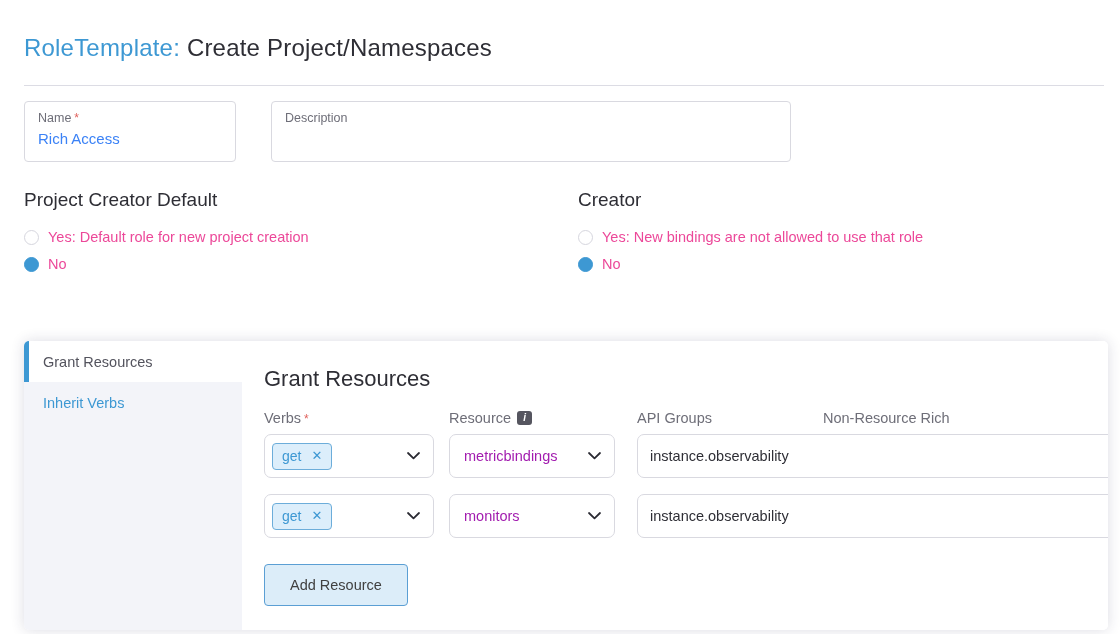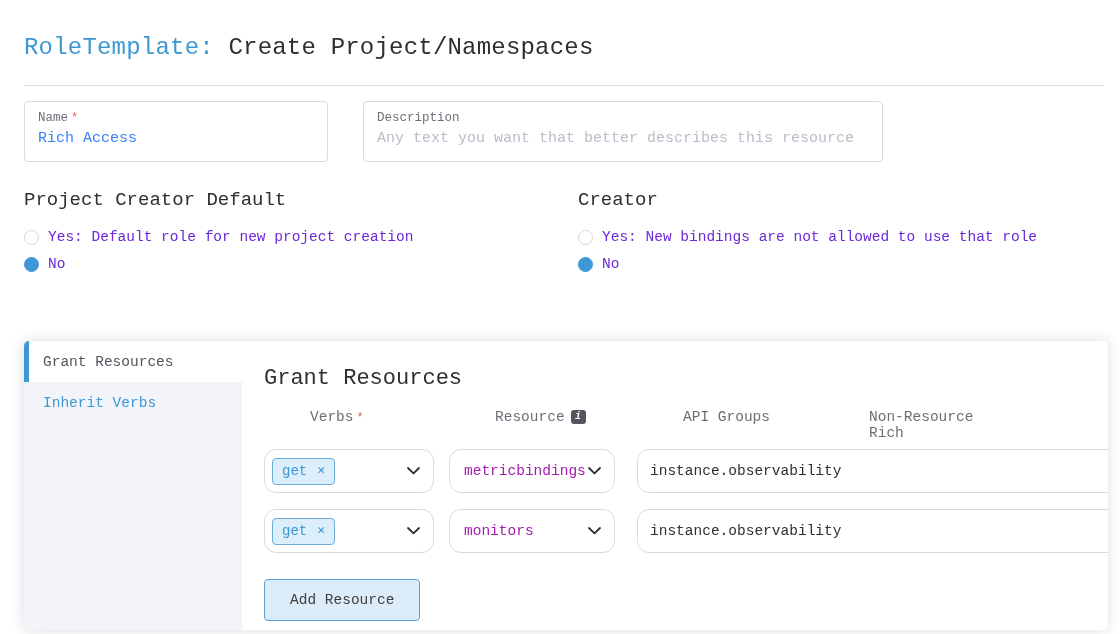--- a/index.html
+++ b/index.html
@@ -3,58 +3,58 @@
 <meta charset="utf-8">
 <style>
   * { box-sizing: border-box; }
   html, body { margin: 0; padding: 0; }
   body {
     width: 1120px; height: 634px; overflow: hidden;
     background: #ffffff;
     font-family: "Liberation Sans", "DejaVu Sans", sans-serif;
     color: #2e2e35;
   }
-  .page { padding: 0 16px 0 24px; font-family: Liberation Mono, monospace; }
+  .page { padding: 0 16px 0 24px; }
 
   
   h1.page-title {
     margin: 33px 0 0 0;
     font-size: 24px; font-weight: 500; line-height: 29px;
     color: #2e2e35; letter-spacing: .2px;
   }
   h1.page-title .type { color: #3d98d3; }
   .divider { margin-top: 23px; border-bottom: 1px solid #dcdce4; }
 
   
   .fields-row { display: flex; gap: 35px; margin-top: 15px; }
   .field-box {
     display: block; height: 61px;
     border: 1px solid #d9d9e0; border-radius: 4px;
     padding: 9px 13px 0 13px; background: #fff;
   }
-  .field-box.name { width: 304px; }
+  .field-box.name { width: 212px; }
   .field-box.desc { width: 520px; }
   .field-label { display: block; font-size: 12.5px; color: #6e6e78; }
   .req { color: #e0615c; margin-left: 3px; font-size: 12px; }
   .field-input {
     display: block; width: 100%; margin-top: 5px;
     border: none; outline: none; padding: 0;
     font-family: inherit; font-size: 15px; color: #3b82f6; background: transparent;
   }
   .field-input::placeholder { color: #b9bcc9; opacity: 1; }
 
   
   .radio-sections { display: flex; margin-top: 27px; }
   .radio-section.left { width: 554px; }
   .radio-section h2 {
     margin: 0 0 18px 0; font-size: 19px; font-weight: 500; color: #2e2e35;
   }
   .radio-row {
     display: flex; align-items: center; gap: 9px;
-    margin-bottom: 11px; font-size: 14.5px; color: #6d28d9; cursor: pointer;
+    margin-bottom: 11px; font-size: 14.5px; color: #ec4899; cursor: pointer;
   }
   .radio {
     width: 15px; height: 15px; border-radius: 50%;
     border: 1px solid #d6d6de; background: #fff; flex: none;
   }
   .radio.on { background: #3d98d3; border-color: #3d98d3; }
 
   
   .card {
     margin-top: 58px; width: 1084px; height: 289px;
@@ -74,33 +74,33 @@
   .content { flex: 1; background: #fff; padding: 16px 20px 0 22px; }
   .content h2 {
     margin: 9px 0 0 0; font-size: 22px; font-weight: 500; color: #2e2e35;
   }
 
   
   .col-verbs   { width: 170px; margin-right: 15px; flex: none; }
   .col-resource{ width: 166px; margin-right: 22px; flex: none; }
   .col-api     { width: 148px; margin-right: 38px; flex: none; }
   .col-nonres  { width: 145px; margin-right: 42px; flex: none; }
-  .grid-header { display: flex; margin-top: 18px; font-size: 14.5px; color: #6e6e78; margin-left: 46px; }
+  .grid-header { display: flex; margin-top: 18px; font-size: 14.5px; color: #6e6e78; }
   .grid-row    { display: flex; margin-top: 8px; }
   .grid-row + .grid-row { margin-top: 16px; }
 
   .info-badge {
     display: inline-block; width: 15px; height: 14px; margin-left: 6px;
     background: #55555f; color: #fff; border-radius: 3px;
     font-size: 10px; font-weight: 700; font-style: italic;
     text-align: center; line-height: 14px; vertical-align: 2px; cursor: pointer;
   }
 
   .select, .txt {
-    height: 44px; border: 1px solid #d9d9e0; border-radius: 12px; background: #fff;
+    height: 44px; border: 1px solid #d9d9e0; border-radius: 7px; background: #fff;
   }
   .select { display: flex; align-items: center; cursor: pointer; }
   .select.verbs { padding: 0 13px 0 7px; }
   .select.resource { padding: 0 13px 0 14px; }
   .sel-text { flex: 1; font-size: 14.5px; color: #a21caf; }
   .chev { flex: none; }
   .tag {
     display: inline-flex; align-items: center; gap: 10px;
     background: #dceefb; border: 1px solid #6cadda; border-radius: 4px;
     padding: 4px 9px 5px 9px; margin-right: auto;
@@ -127,21 +127,20 @@
 
   <div class="divider"></div>
 
   <div class="fields-row">
     <label class="field-box name">
       <span class="field-label"><span>Name</span><span class="req">*</span></span>
       <input class="field-input" value="Rich Access" style="">
     </label>
     <label class="field-box desc">
       <span class="field-label">Description</span>
-      <input class="field-input" placeholder="Any text you want that better describes this resource" style="">
     </label>
   </div>
 
   <div class="radio-sections">
     <section class="radio-section left">
       <h2>Project Creator Default</h2>
       <div class="radio-row">
         <span class="radio"></span>
         <span>Yes: Default role for new project creation</span>
       </div>

